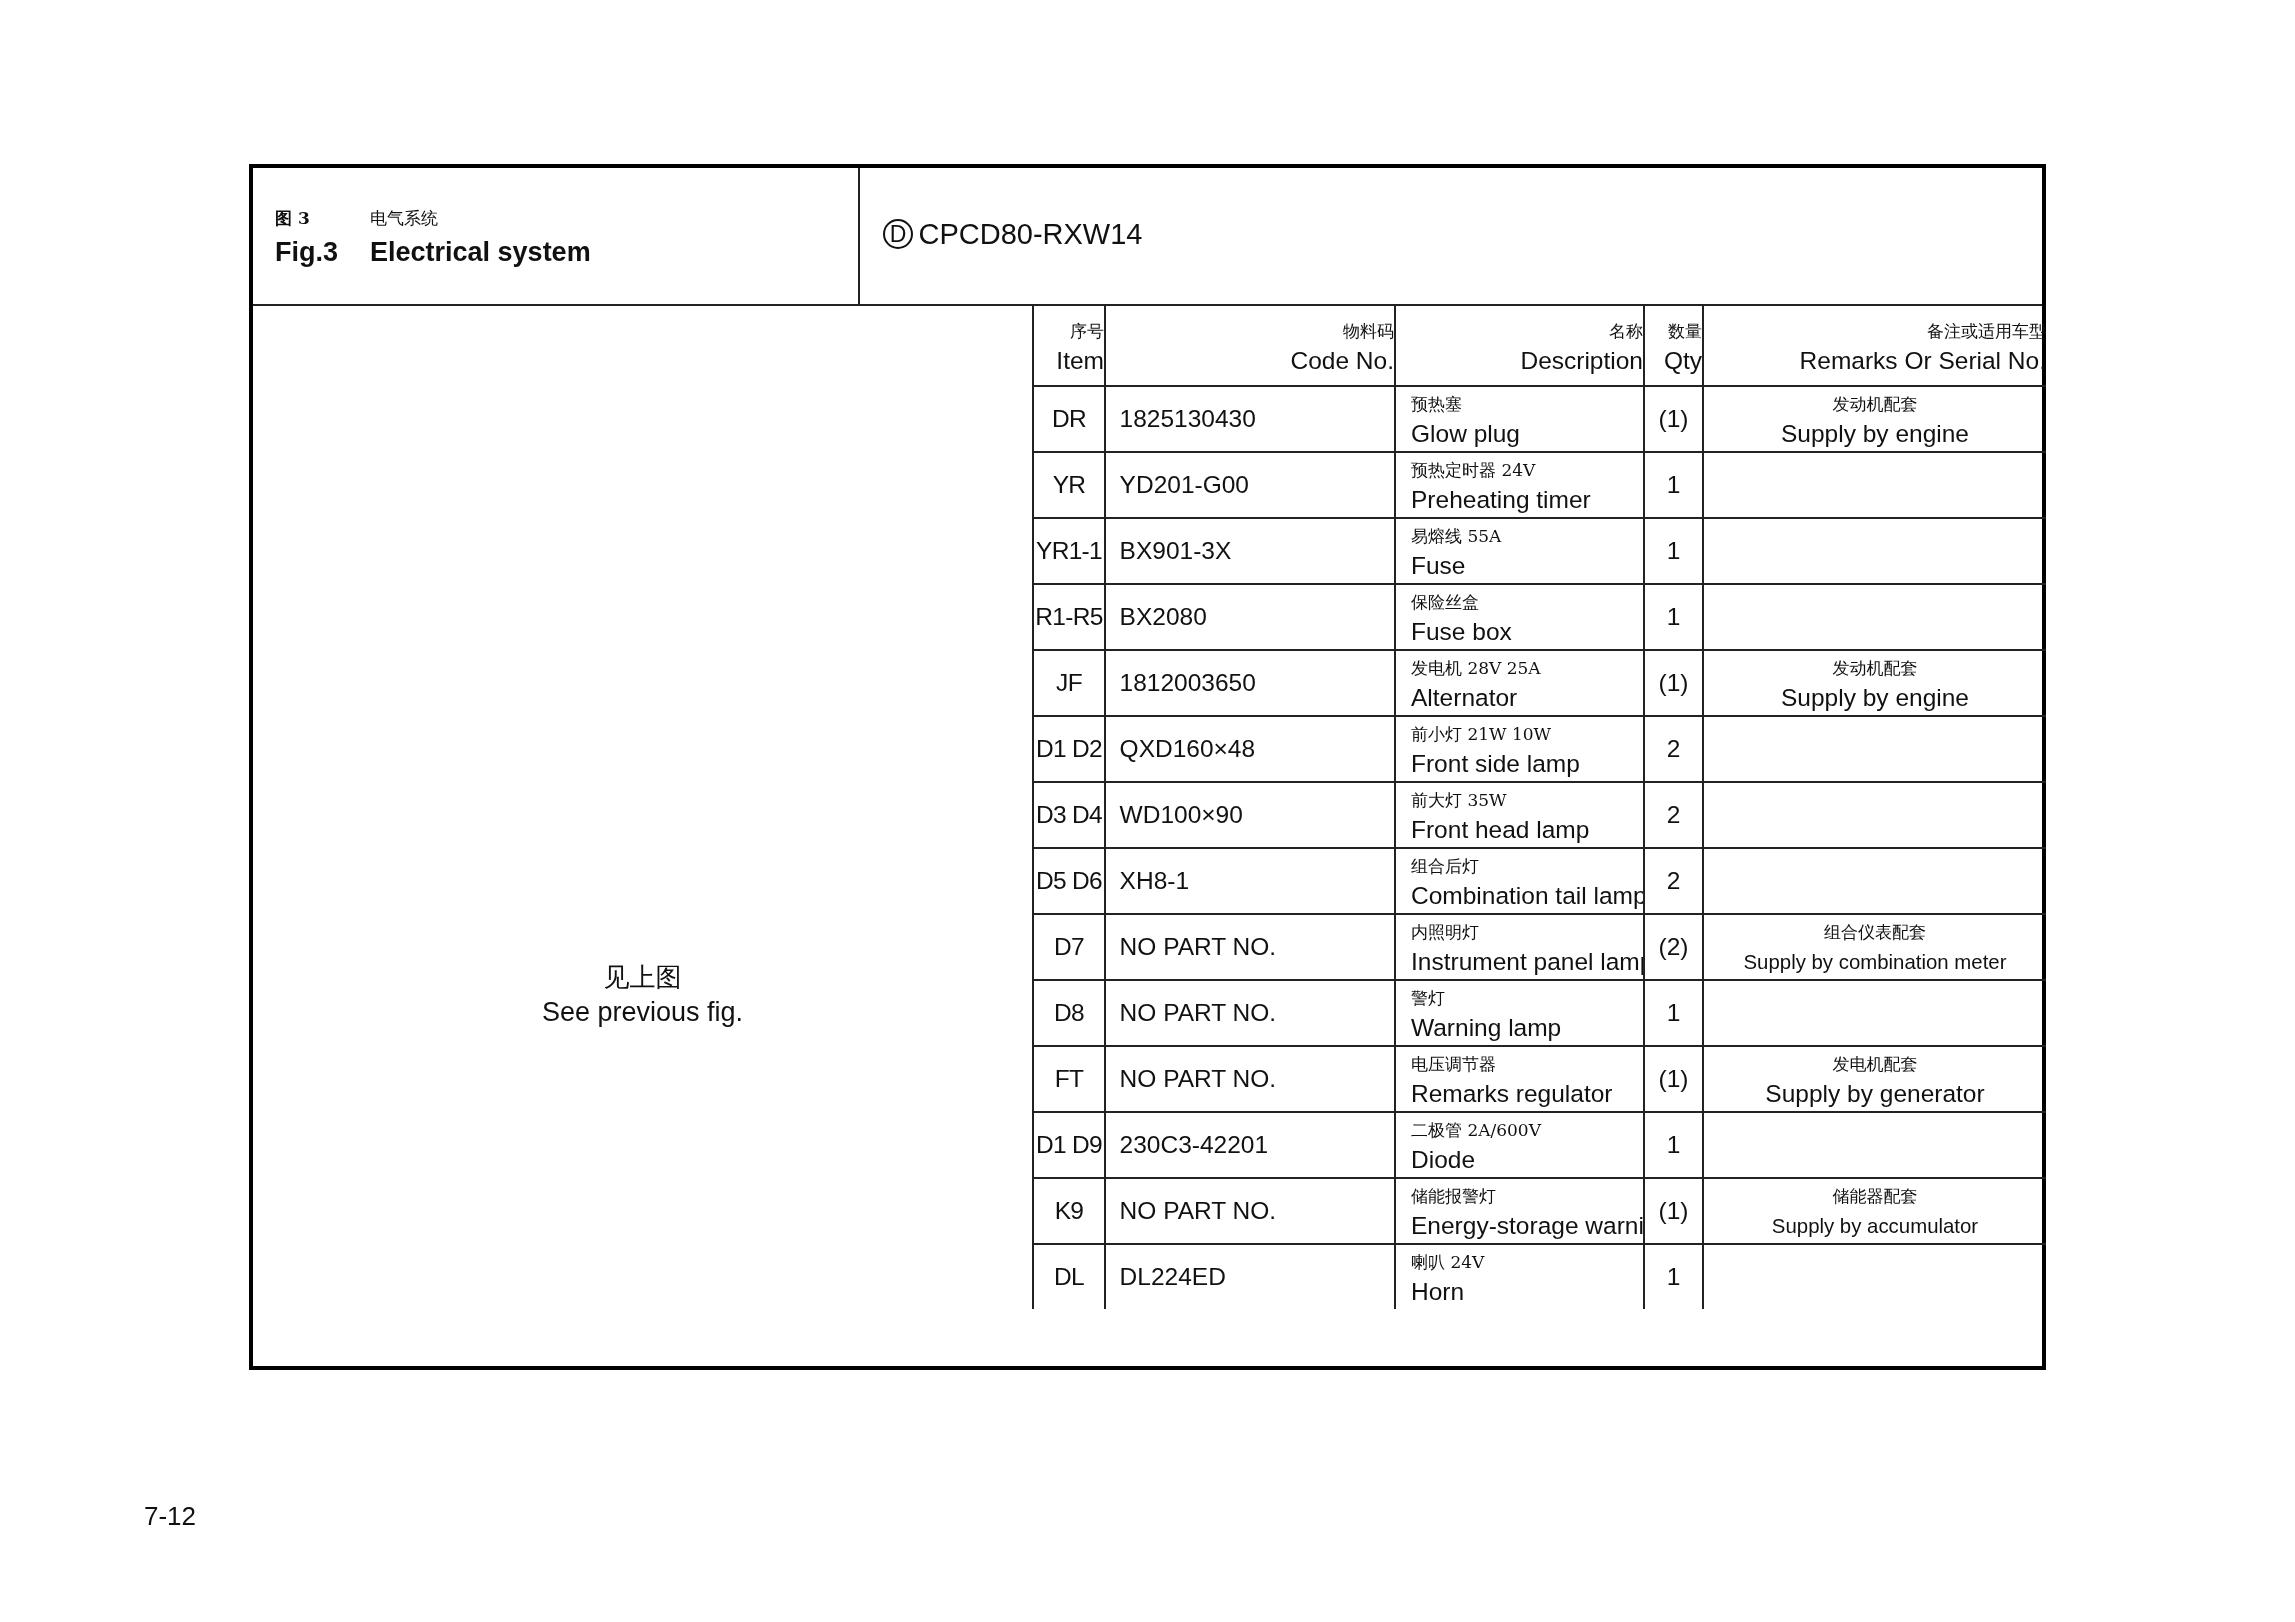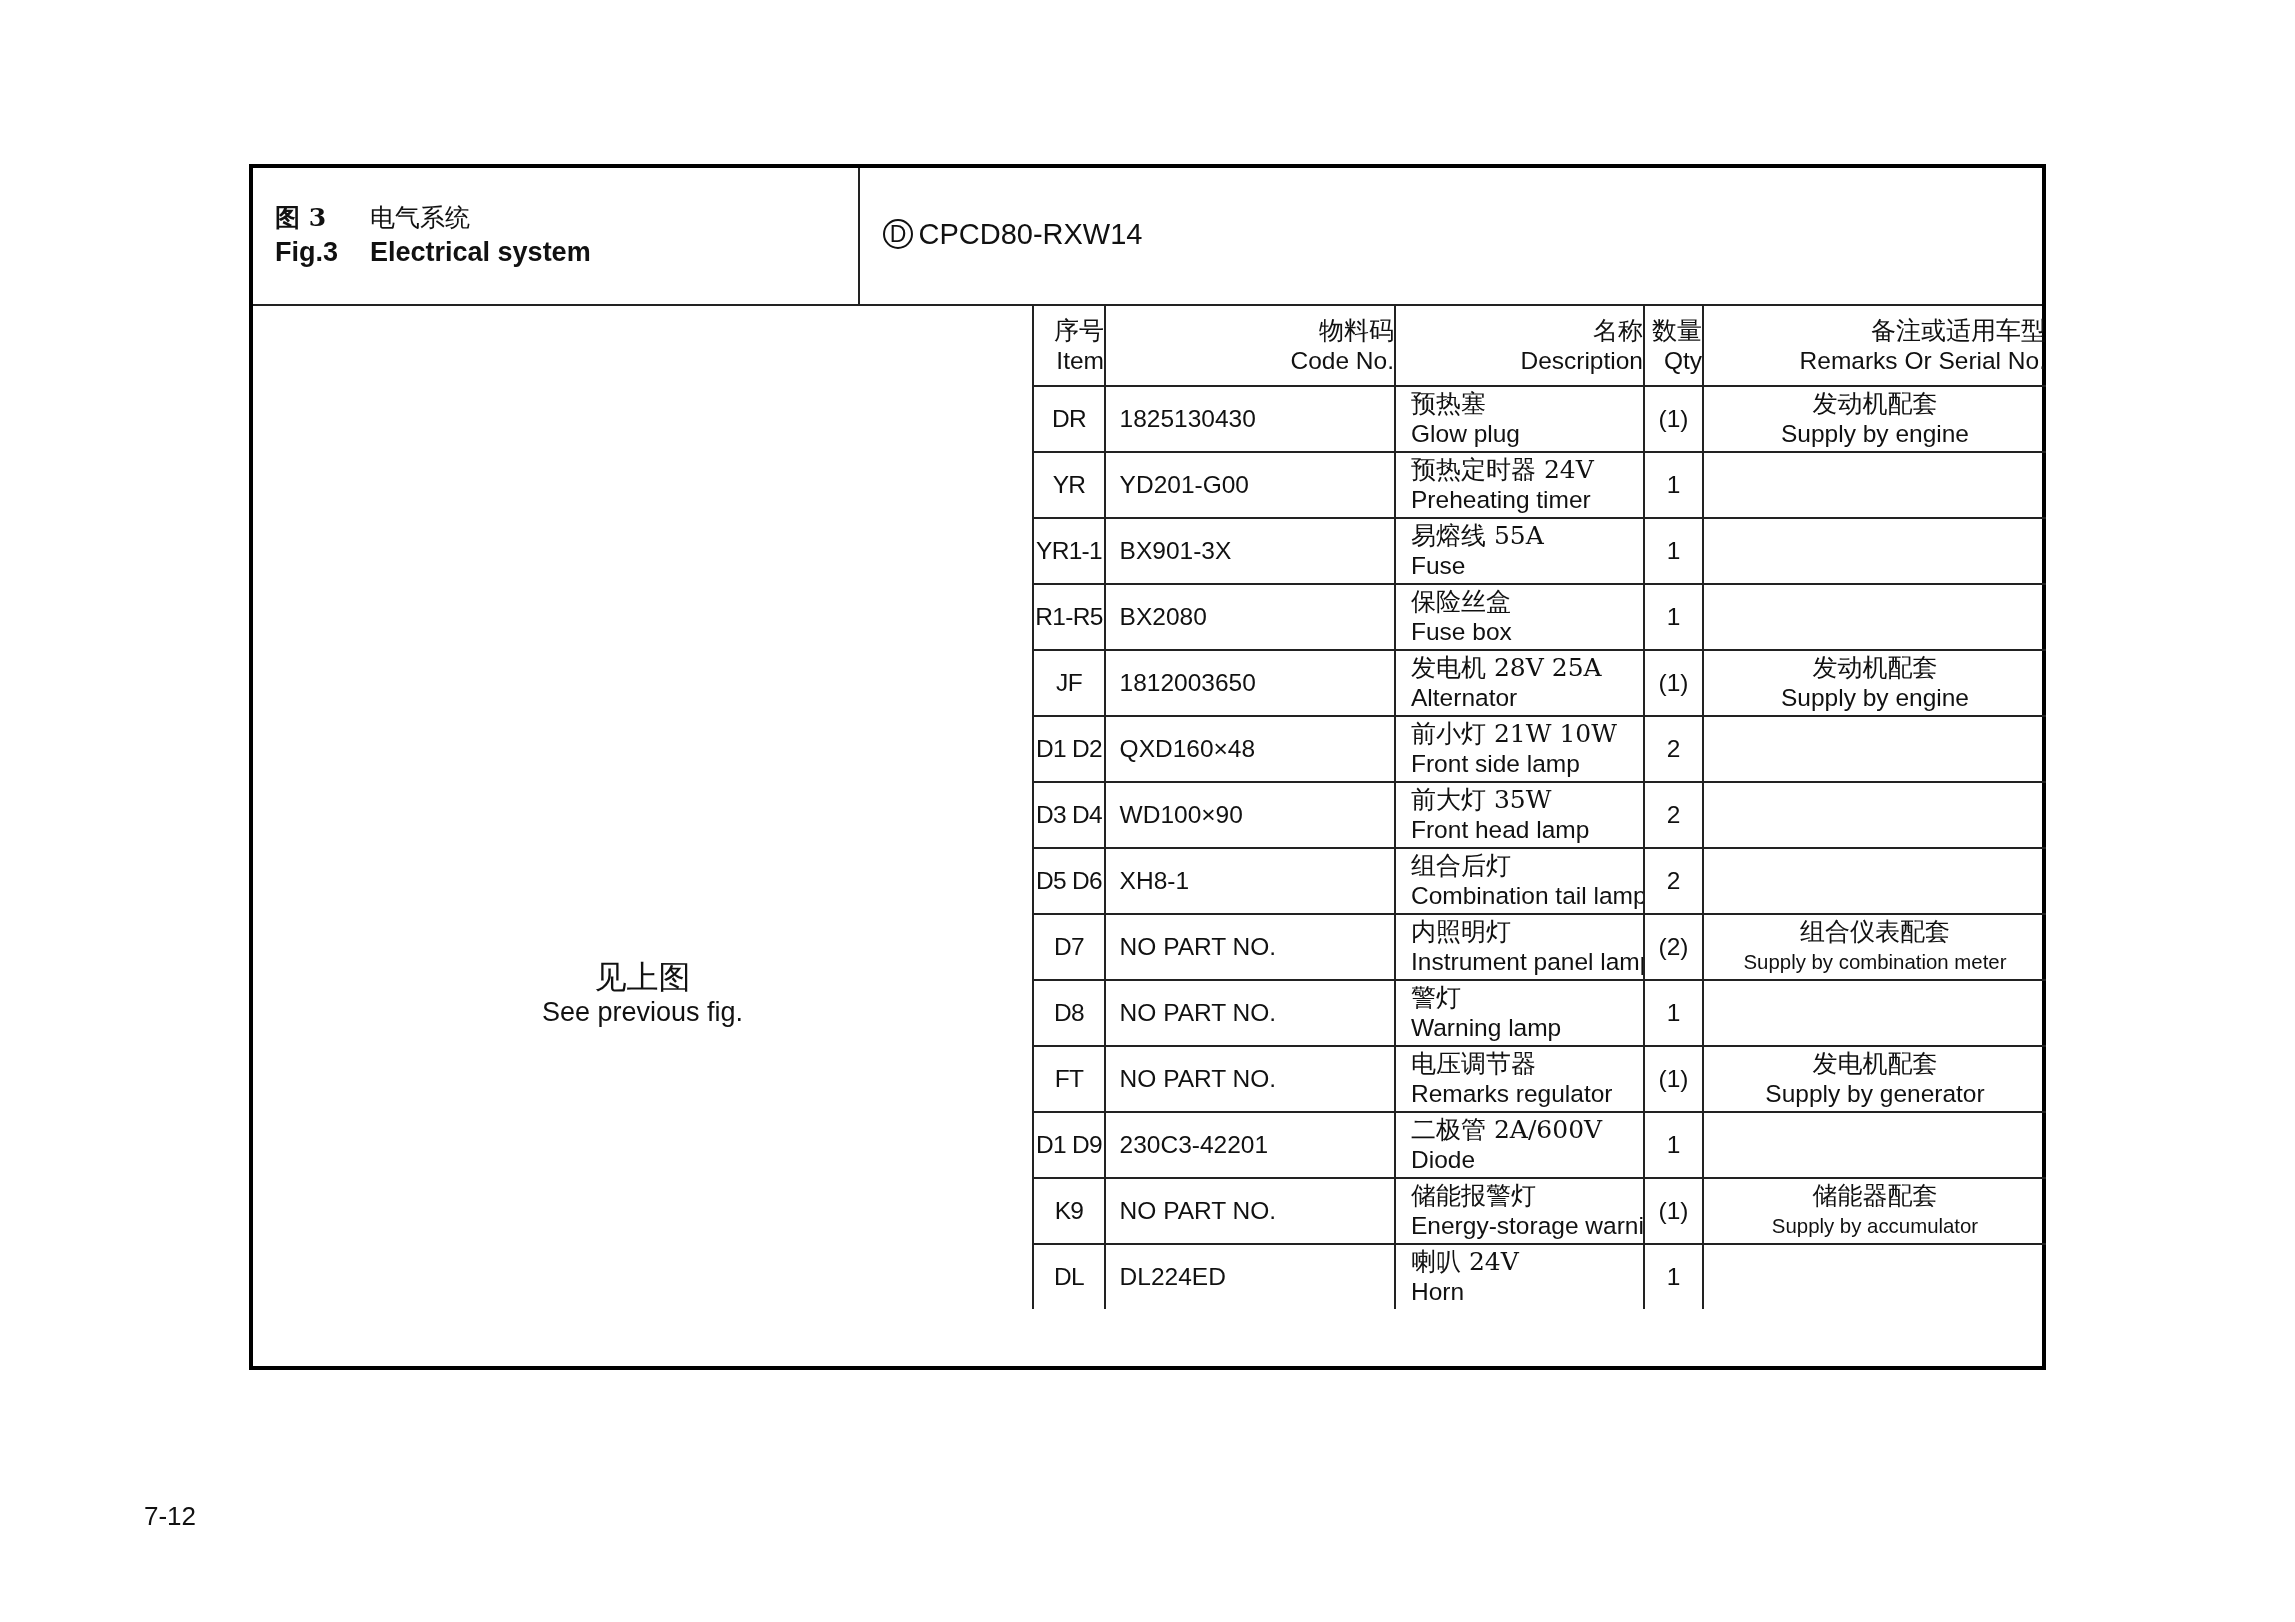--- a/index.html
+++ b/index.html
@@ -34,35 +34,35 @@
     display: inline-flex; align-items: center; justify-content: center;
     font-size: 23px; margin-right: 5.5px; box-sizing: border-box;
   }
   .left-panel {
     position: absolute; left: 0; top: 138px; width: 779px; bottom: 0;
   }
   .see-prev {
     position: absolute; left: 0; right: 0; top: 654px; text-align: center;
     font-size: 27px; line-height: 35px;
   }
-  .see-prev .cn { font-family: Liberation Serif, serif; font-size: 32px; }
+  .see-prev .cn { font-family: Liberation Serif, serif; font-size: 26px; }
   table.parts {
     position: absolute; left: 779px; top: 138px; right: 0; bottom: 0;
     border-collapse: collapse; table-layout: fixed; width: 1013px;
   }
   table.parts td, table.parts th {
     border: 2px solid #222; padding: 0; vertical-align: middle;
     font-size: 24.5px; line-height: 30px; font-weight: normal; overflow: hidden;
   }
   table.parts th { height: 79px; text-align: right; }
   table.parts tr.row td { height: 64px; }
   table.parts tr:first-child th { border-top: none; }
   table.parts tr:last-child td { border-bottom: none; }
   table.parts th:last-child, table.parts td:last-child { border-right: none; }
-  .cn { font-family: "DejaVu Serif", serif; font-size: 25px; }
+  .cn { font-family: "DejaVu Serif", serif; font-size: 17px; }
   .c-item { text-align: center; white-space: nowrap; letter-spacing: -0.7px; }
   .c-code { padding-left: 13.6px !important; white-space: nowrap; }
   .c-desc { padding-left: 15px !important; }
   .c-qty { text-align: center; }
   .c-rem { text-align: center; }
   .c-rem .small { font-size: 20.4px; }
   .line { display: block; white-space: nowrap; }
   .page-no { position: absolute; left: 144px; top: 1501px; font-size: 26px; }
 </style>
 </head>

